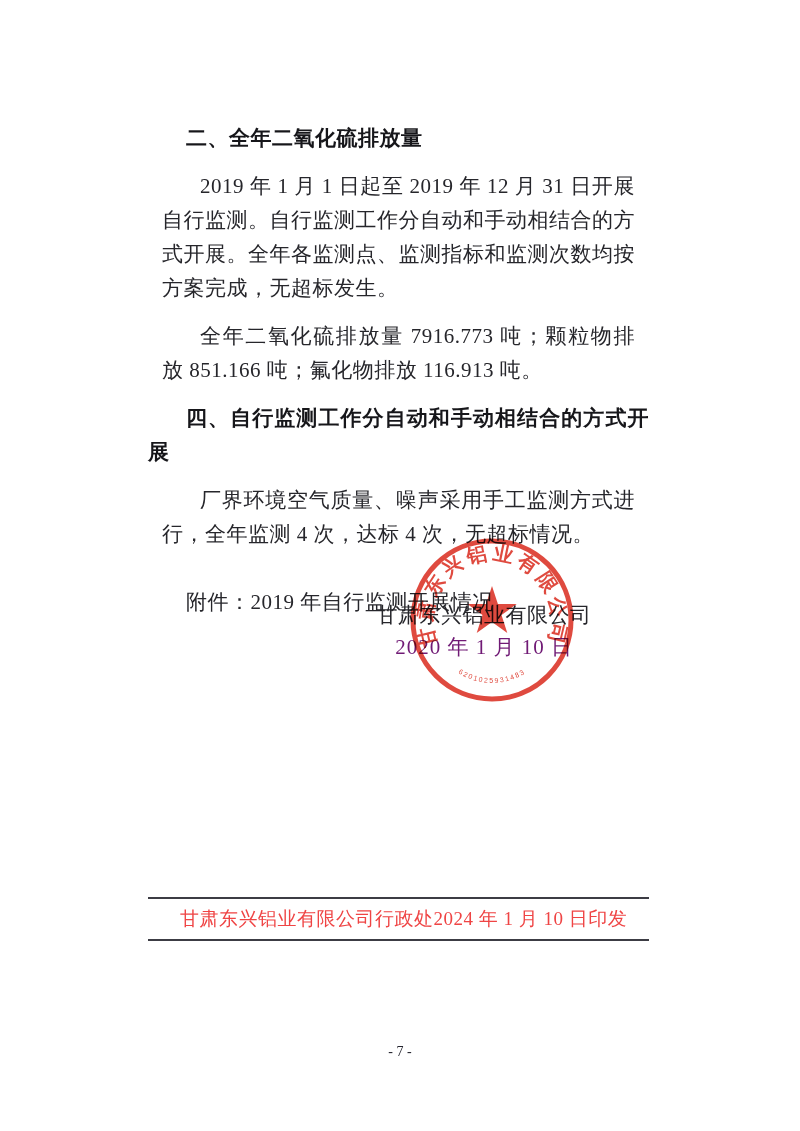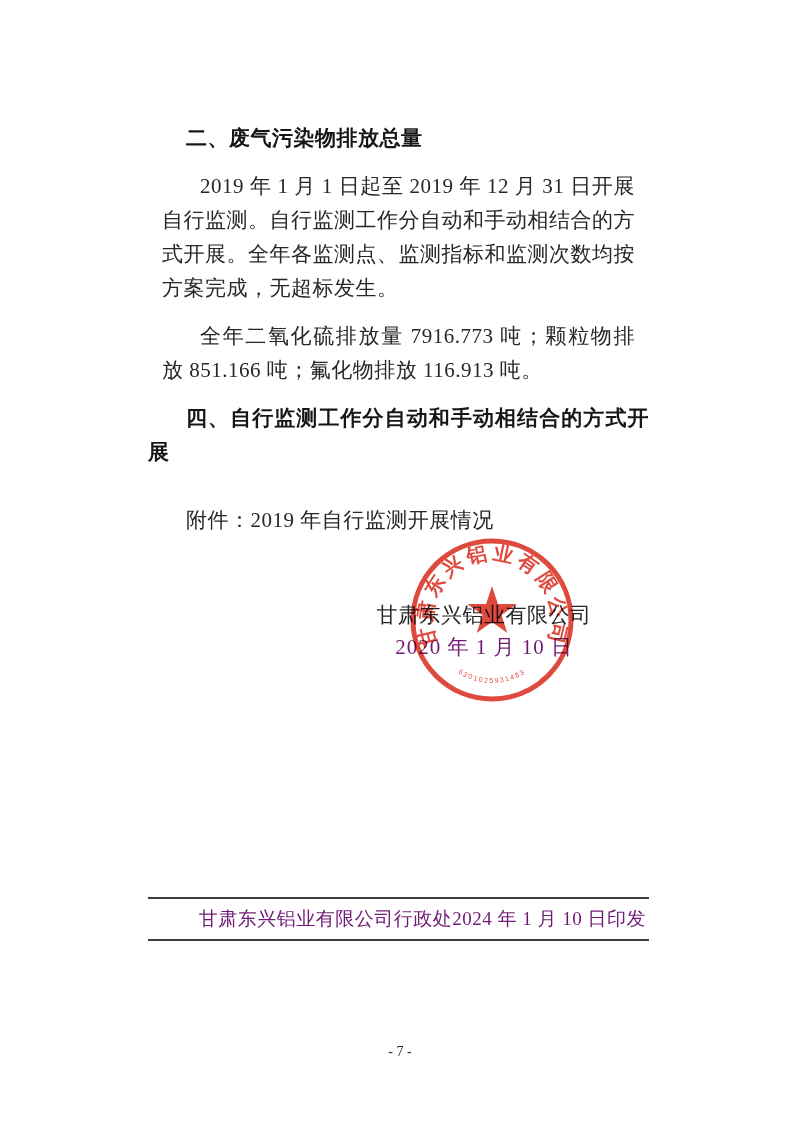--- a/index.html
+++ b/index.html
@@ -74,52 +74,53 @@
   .seal .ring-text { font-size: 20px; letter-spacing: 4px; }
   .seal .serial-text { font-size: 7px; letter-spacing: 1.6px; font-weight: 400; }
   .footer {
     position: absolute;
     left: 148px; top: 897px;
     width: 501px; height: 40px;
     border-top: 2px solid #3c3c44;
     border-bottom: 2px solid #3c3c44;
     box-sizing: content-box;
     display: flex;
-    justify-content: flex-end;
+    justify-content: center;
     align-items: center;
     padding: 0;
     font-size: 19px;
     letter-spacing: 0.5px;
-    color: #701a75;
+    color: #ef4444;
   }
   .footer .issuer { padding-left: 13px; }
   .footer .print-date { padding-right: 3px; }
   .page-num {
     position: absolute;
     top: 1043px; left: 0;
     width: 800px;
     text-align: center;
     font-size: 14px;
     line-height: 18px;
     color: #24242e;
     font-family: "Liberation Serif", "DejaVu Serif", serif;
   }
 </style>
 </head>
 <body>
 
 <div class="page">
 
   <div class="content">
-    <p class="sec-heading">二、废气污染物排放总量</p>
+    <p class="sec-heading">二、全年二氧化硫排放量</p>
     <p class="sec-body">2019 年 1 月 1 日起至 2019 年 12 月 31 日开展自行监测。自行监测工作分自动和手动相结合的方式开展。全年各监测点、监测指标和监测次数均按方案完成，无超标发生。</p>
 
     <p class="sec-body">全年二氧化硫排放量 7916.773 吨；颗粒物排放 851.166 吨；氟化物排放 116.913 吨。</p>
 
     <p class="sec-heading">四、自行监测工作分自动和手动相结合的方式开展</p>
+    <p class="sec-body">厂界环境空气质量、噪声采用手工监测方式进行，全年监测 4 次，达标 4 次，无超标情况。</p>
 
     <p class="attachment">附件：2019 年自行监测开展情况</p>
   </div>
 
   <div class="sig-company">甘肃东兴铝业有限公司</div>
   <div class="sig-date">2020 年 1 月 10 日</div>
 
   <svg class="seal" viewBox="0 0 170 170" xmlns="http://www.w3.org/2000/svg">
     <defs>
       <path id="sealRingPath" d="M 34.1 116.8 A 60 60 0 1 1 135.9 116.8" fill="none"></path>

